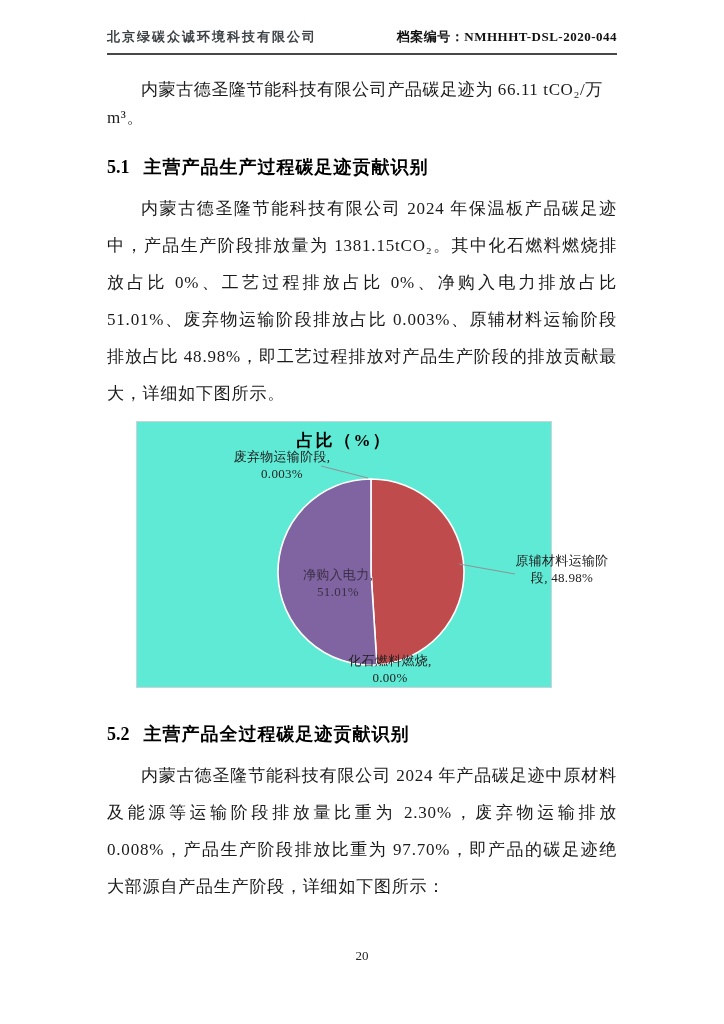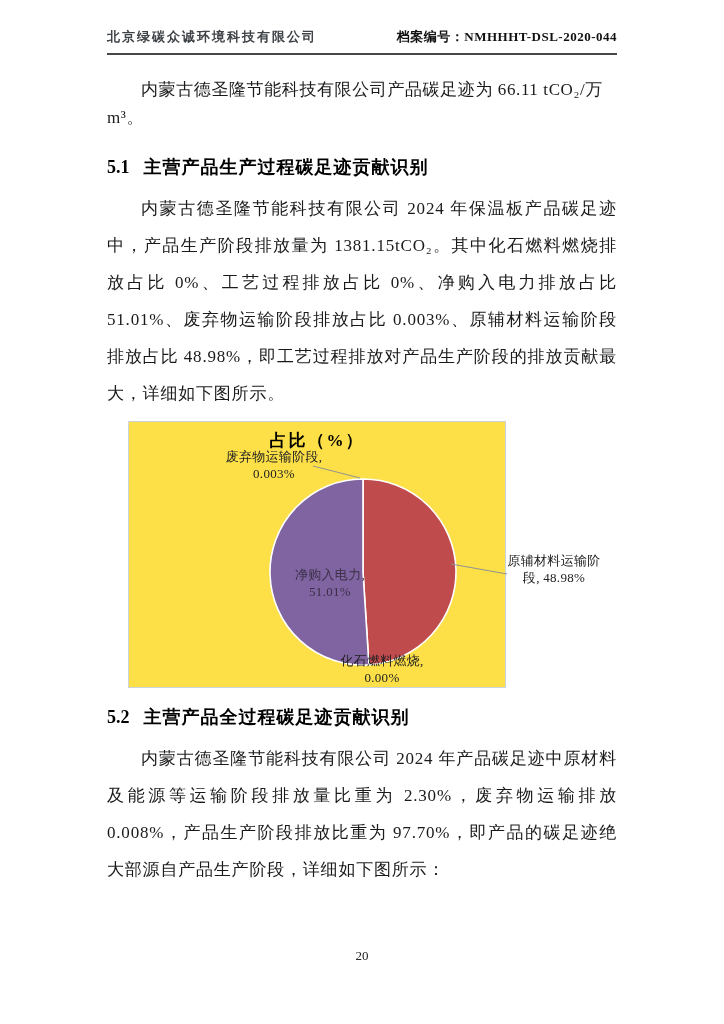--- a/index.html
+++ b/index.html
@@ -43,23 +43,24 @@
     margin-top: 11px;
     font-size: 17px; line-height: 37px;
     text-align: justify; text-indent: 2em;
     letter-spacing: .8px;
   }
 
   
   figure { margin: 9px 0 0 21px; width: 475px; }
   .chart-box {
     position: relative;
-    width: 378px; height: 267px;
+    width: 416px; height: 267px;
     border: 1px solid #ccd2da;
-    background: #fde047;
+    background: #5eead4;
+    margin-left: 8px;
   }
   .chart-title {
     position: absolute; top: 7px; left: 0; right: 0;
     text-align: center;
     font-size: 17px; font-weight: bold; letter-spacing: 2px; color: #000;
   }
   .chart-box svg { position: absolute; left: 0; top: 0; }
   .pie-label {
     position: absolute;
     font-size: 13px; line-height: 17px;
@@ -113,21 +114,21 @@
           <line x1="322" y1="142" x2="378" y2="152"></line>
         </g>
       </svg>
       <div class="pie-label lbl-waste">废弃物运输阶段, 0.003%</div>
       <div class="pie-label lbl-raw">原辅材料运输阶段, 48.98%</div>
       <div class="pie-label lbl-elec">净购入电力, 51.01%</div>
       <div class="pie-label lbl-fossil">化石燃料燃烧, 0.00%</div>
     </div>
   </figure>
 
-  <h2 class="sec" style="margin-top:17px">
+  <h2 class="sec" style="margin-top:34px">
     <span class="sec-num">5.2</span><span>主营产品全过程碳足迹贡献识别</span>
   </h2>
 
   <p class="body-para">内蒙古德圣隆节能科技有限公司 2024 年产品碳足迹中原材料及能源等运输阶段排放量比重为 2.30%，废弃物运输排放 0.008%，产品生产阶段排放比重为 97.70%，即产品的碳足迹绝大部源自产品生产阶段，详细如下图所示：</p>
 
 </div>
 
 <footer class="page-footer">20</footer>
 
 </body></html>

